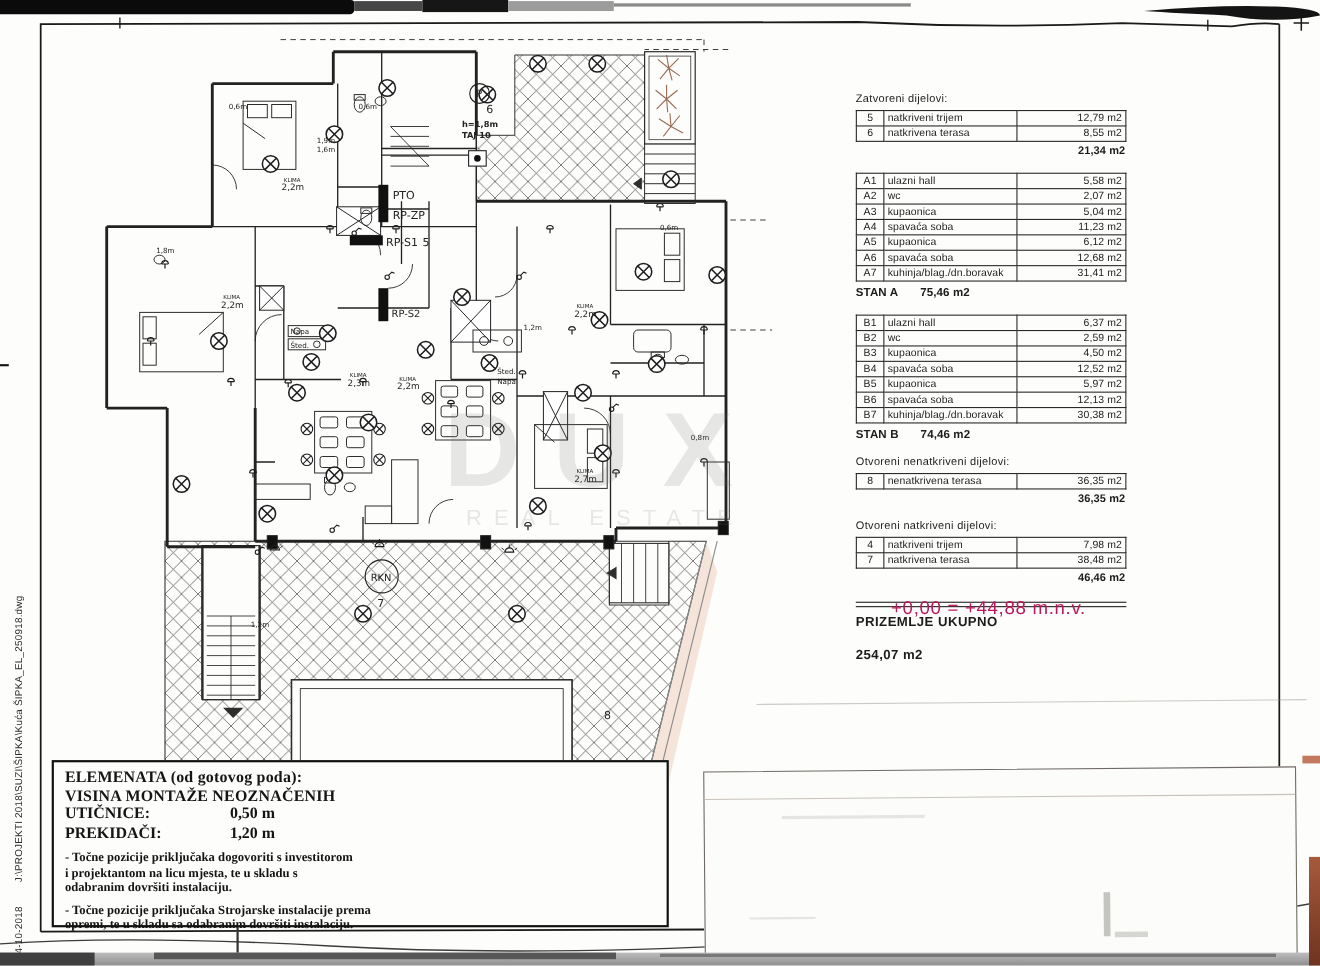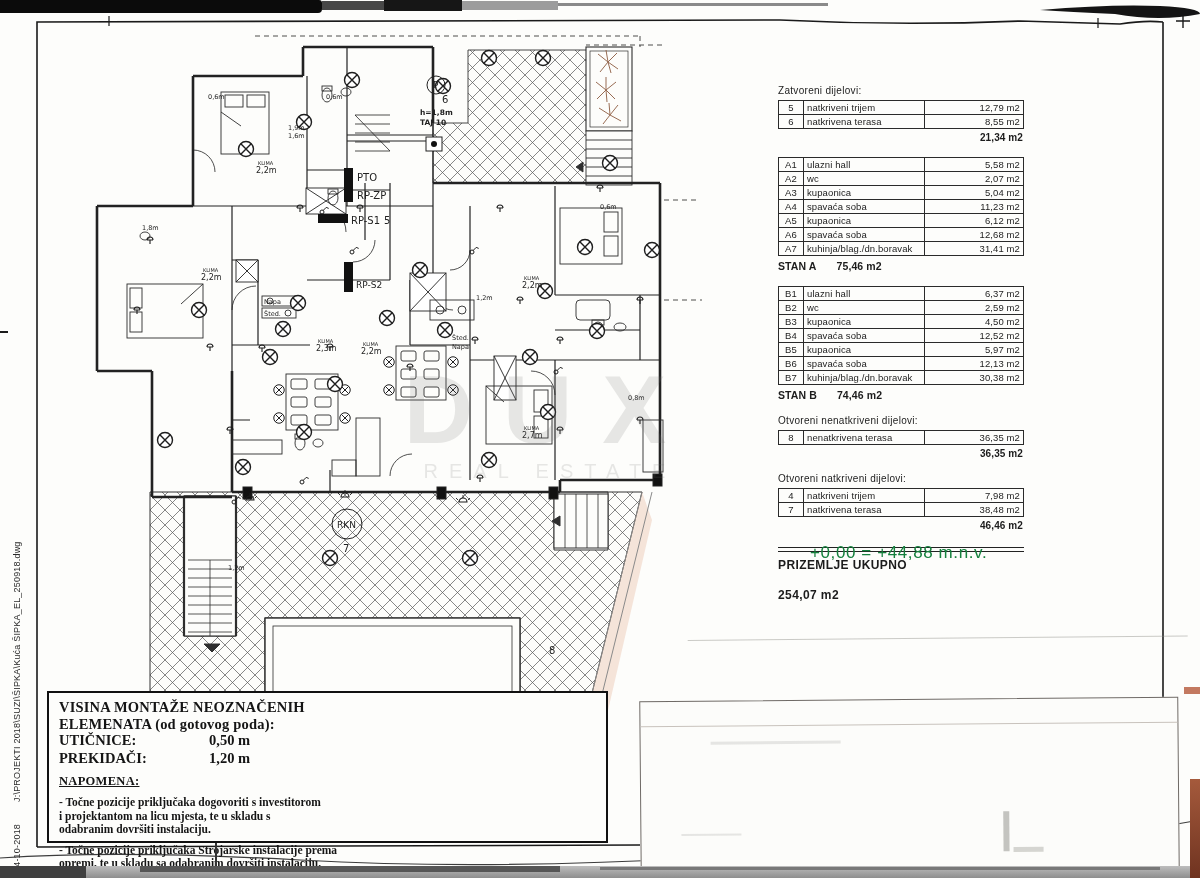--- a/index.html
+++ b/index.html
@@ -31,21 +31,21 @@
   .tables{position:absolute;left:778px;top:42px;width:246px;z-index:10;font-size:9.5px;letter-spacing:.1px;margin-top:43px;}
   .sec-title{font-size:10px;margin:0 0 4px 0;letter-spacing:.3px;}
   table.areas{border-collapse:collapse;width:100%;margin:0;}
   table.areas td{border:1px solid #2a2a2a;height:13px;padding:0 3px;font-size:9.5px;line-height:12px;white-space:nowrap;}
   table.areas td.id{width:18px;text-align:center;}
   table.areas td.val{width:92px;text-align:right;}
   .sum{ text-align:right;font-weight:bold;font-size:10px;margin:3px 1px 14px 0;}
   .stansum{display:flex;gap:20px;font-weight:bold;font-size:10.5px;margin:4px 1px 14px 0;}
   .dline{border-top:1.5px solid #222;border-bottom:1.5px solid #222;height:3px;margin:16px 0 6px 0;}
   .grand{display:flex;justify-content:flex-end;gap:16px;font-weight:bold;font-size:12px;letter-spacing:.4px;flex-direction:column;}
-  .elev{position:absolute;left:810px;top:543px;font-size:17px;letter-spacing:.6px;color:#15803d;z-index:10;}
+  .elev{position:absolute;left:810px;top:543px;font-size:17px;letter-spacing:.6px;color:#be185d;z-index:10;}
   
   .notes{position:absolute;left:47px;top:691px;width:561px;height:152px;border:2px solid #111;
          background:#fdfdfb;z-index:12;padding:6px 10px;box-sizing:border-box;
          font-family:"Liberation Serif",serif;color:#151515;}
   .notes .h{font-size:14.5px;font-weight:bold;line-height:1.15;letter-spacing:.2px;}
   .notes .row{display:flex;font-size:14.5px;font-weight:bold;line-height:1.2;}
   .notes .row .lab{width:150px;}
   .nap{font-size:12.5px;font-weight:bold;text-decoration:underline;margin-top:7px;letter-spacing:.3px;}
   .bullet{font-size:11.5px;font-weight:bold;line-height:1.18;margin-top:7px;white-space:pre-line;}
   .notes-tail{position:absolute;left:215px;top:843px;width:1.5px;height:30px;background:#333;z-index:12;}
@@ -525,31 +525,30 @@
     <div class="dline"></div>
     <div class="grand">
       <span>PRIZEMLJE UKUPNO</span>
       <span>254,07 m2</span>
     </div>
   </div>
 
   <div class="elev">+0,00 = +44,88 m.n.v.</div>
 
   <div class="notes">
+    <div class="h">ELEMENATA (od gotovog poda):</div>
     <div class="h">VISINA MONTAŽE NEOZNAČENIH</div>
-    <div class="h">ELEMENATA (od gotovog poda):</div>
     <div class="row">
       <span class="lab">UTIČNICE:</span>
       <span>0,50 m</span>
     </div>
     <div class="row">
       <span class="lab">PREKIDAČI:</span>
       <span>1,20 m</span>
     </div>
-    <div class="nap">NAPOMENA:</div>
     <div class="bullet">- Točne pozicije priključaka dogovoriti s investitorom
    i projektantom na licu mjesta, te u skladu s
    odabranim dovršiti instalaciju.</div>
     <div class="bullet">- Točne pozicije priključaka Strojarske instalacije prema
    opremi, te u skladu sa odabranim dovršiti instalaciju.</div>
   </div>
   <div class="notes-tail"></div>
 
   <div class="whitebox">
     <div class="faintline"></div>

